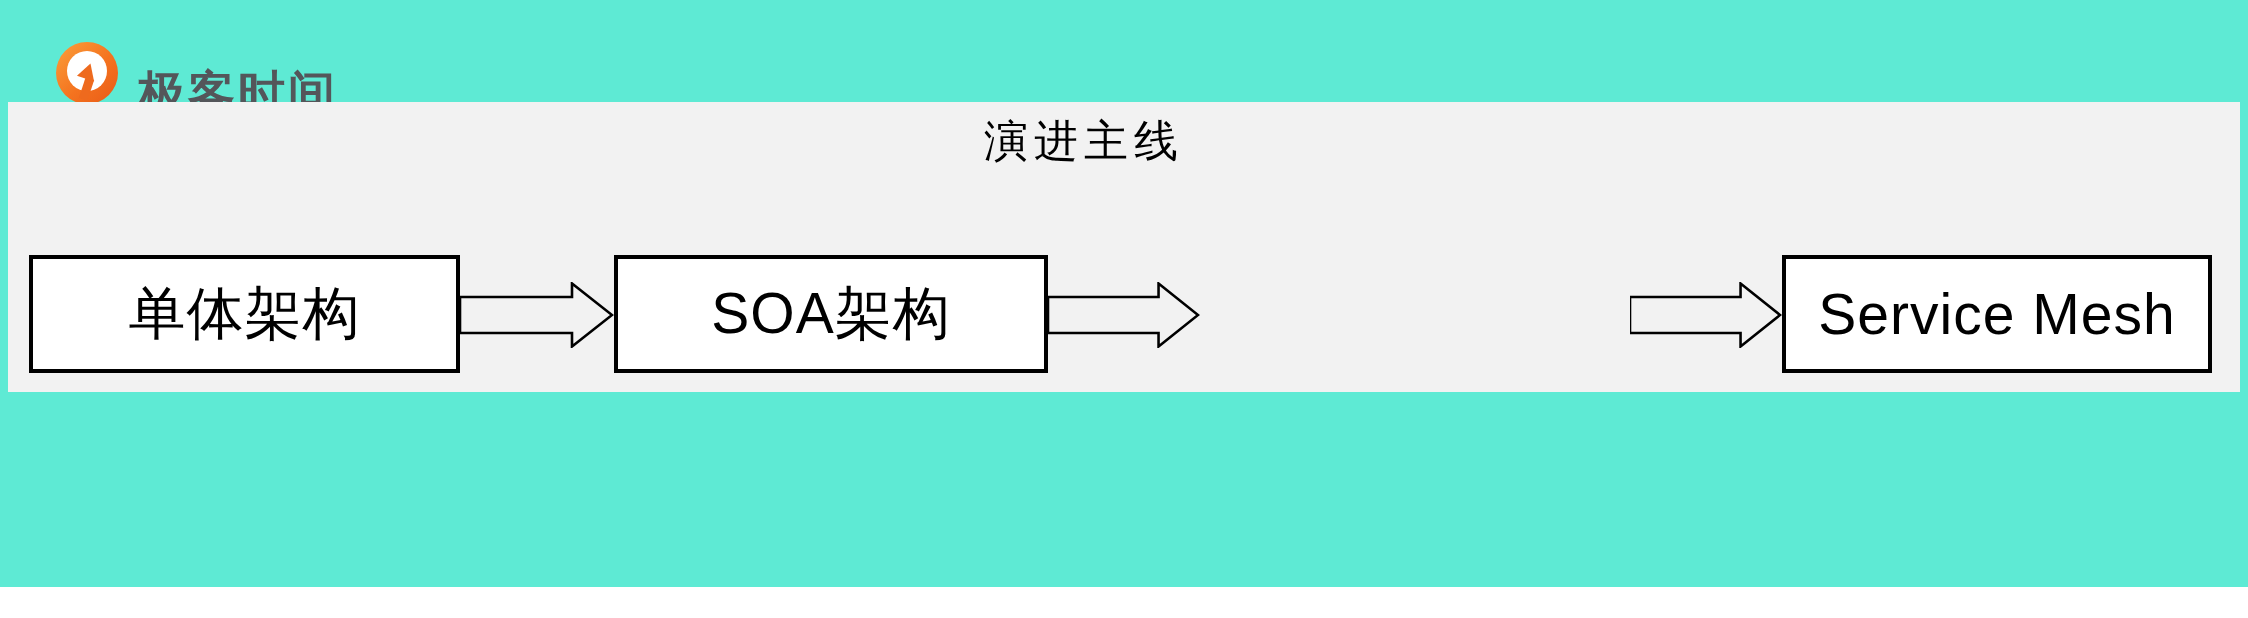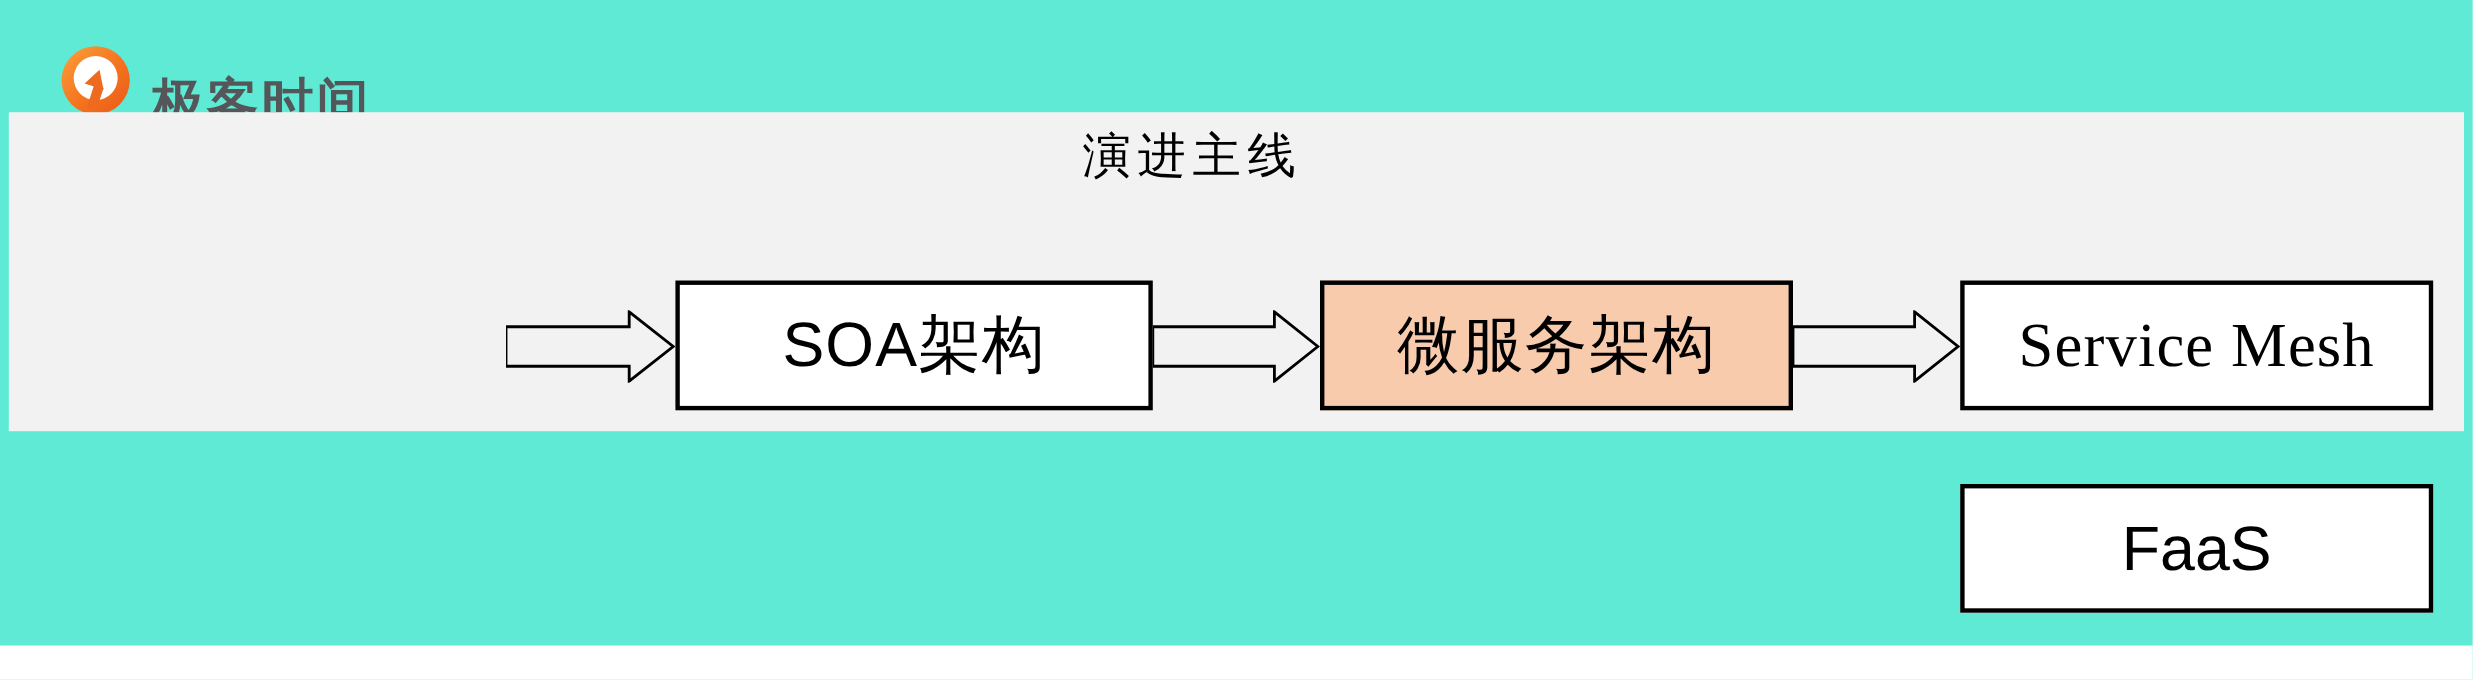--- a/index.html
+++ b/index.html
@@ -61,21 +61,21 @@
     position:absolute;top:255px;height:118px;
     box-sizing:border-box;border:4px solid #000000;background:#ffffff;
     display:flex;align-items:center;justify-content:center;
     font-size:57px;color:#000000;letter-spacing:1px;
     white-space:nowrap;
   }
   .node--highlight{background:#f8cbad;}
   .node-1{left:29px;width:431px;}
   .node-2{left:614px;width:434px;text-align:center;}
   .node-3{left:1200px;width:430px;}
-  .node-4{left:1782px;width:430px;font-family:Liberation Serif, serif;}
+  .node-4{left:1782px;width:430px;}
   .node-faas{
     position:absolute;left:1782px;top:440px;width:430px;height:117px;
     box-sizing:border-box;border:4px solid #000000;background:#ffffff;
     display:flex;align-items:center;justify-content:center;
     font-size:57px;color:#000000;
   }
 
   
   .flow-arrow{position:absolute;top:282px;height:66px;}
   .arrow-1{left:460px;width:154px;}
@@ -95,40 +95,39 @@
       <div class="logo-arrow-tail"></div>
       <div class="logo-arrow-head"></div>
       <div class="logo-crescent"></div>
     </div>
     <div class="brand-name">极客时间</div>
   </div>
 
   <div class="band"></div>
   <div class="band-title">演进主线</div>
 
+  <div class="node node-1">单体架构</div>
 
   <div class="flow-arrow arrow-1">
     <svg viewBox="0 0 154 66" preserveAspectRatio="none" xmlns="http://www.w3.org/2000/svg">
       <polygon points="0,15 112,15 112,1.5 152,33 112,64.5 112,51 0,51" fill="none" stroke="#000000" stroke-width="2.6"></polygon>
     </svg>
   </div>
 
   <div class="node node-2">SOA架构</div>
 
   <div class="flow-arrow arrow-2">
     <svg viewBox="0 0 154 66" preserveAspectRatio="none" xmlns="http://www.w3.org/2000/svg">
       <polygon points="0,15 112,15 112,1.5 152,33 112,64.5 112,51 0,51" fill="none" stroke="#000000" stroke-width="2.6"></polygon>
     </svg>
   </div>
 
-  <div class="node node-3 node--highlight">微服务架构</div>
 
   <div class="flow-arrow arrow-3">
     <svg viewBox="0 0 154 66" preserveAspectRatio="none" xmlns="http://www.w3.org/2000/svg">
       <polygon points="0,15 112,15 112,1.5 152,33 112,64.5 112,51 0,51" fill="none" stroke="#000000" stroke-width="2.6"></polygon>
     </svg>
   </div>
 
   <div class="node node-4">Service Mesh</div>
 
-  <div class="node-faas">FaaS</div>
 
 </div>
 
 </body></html>

